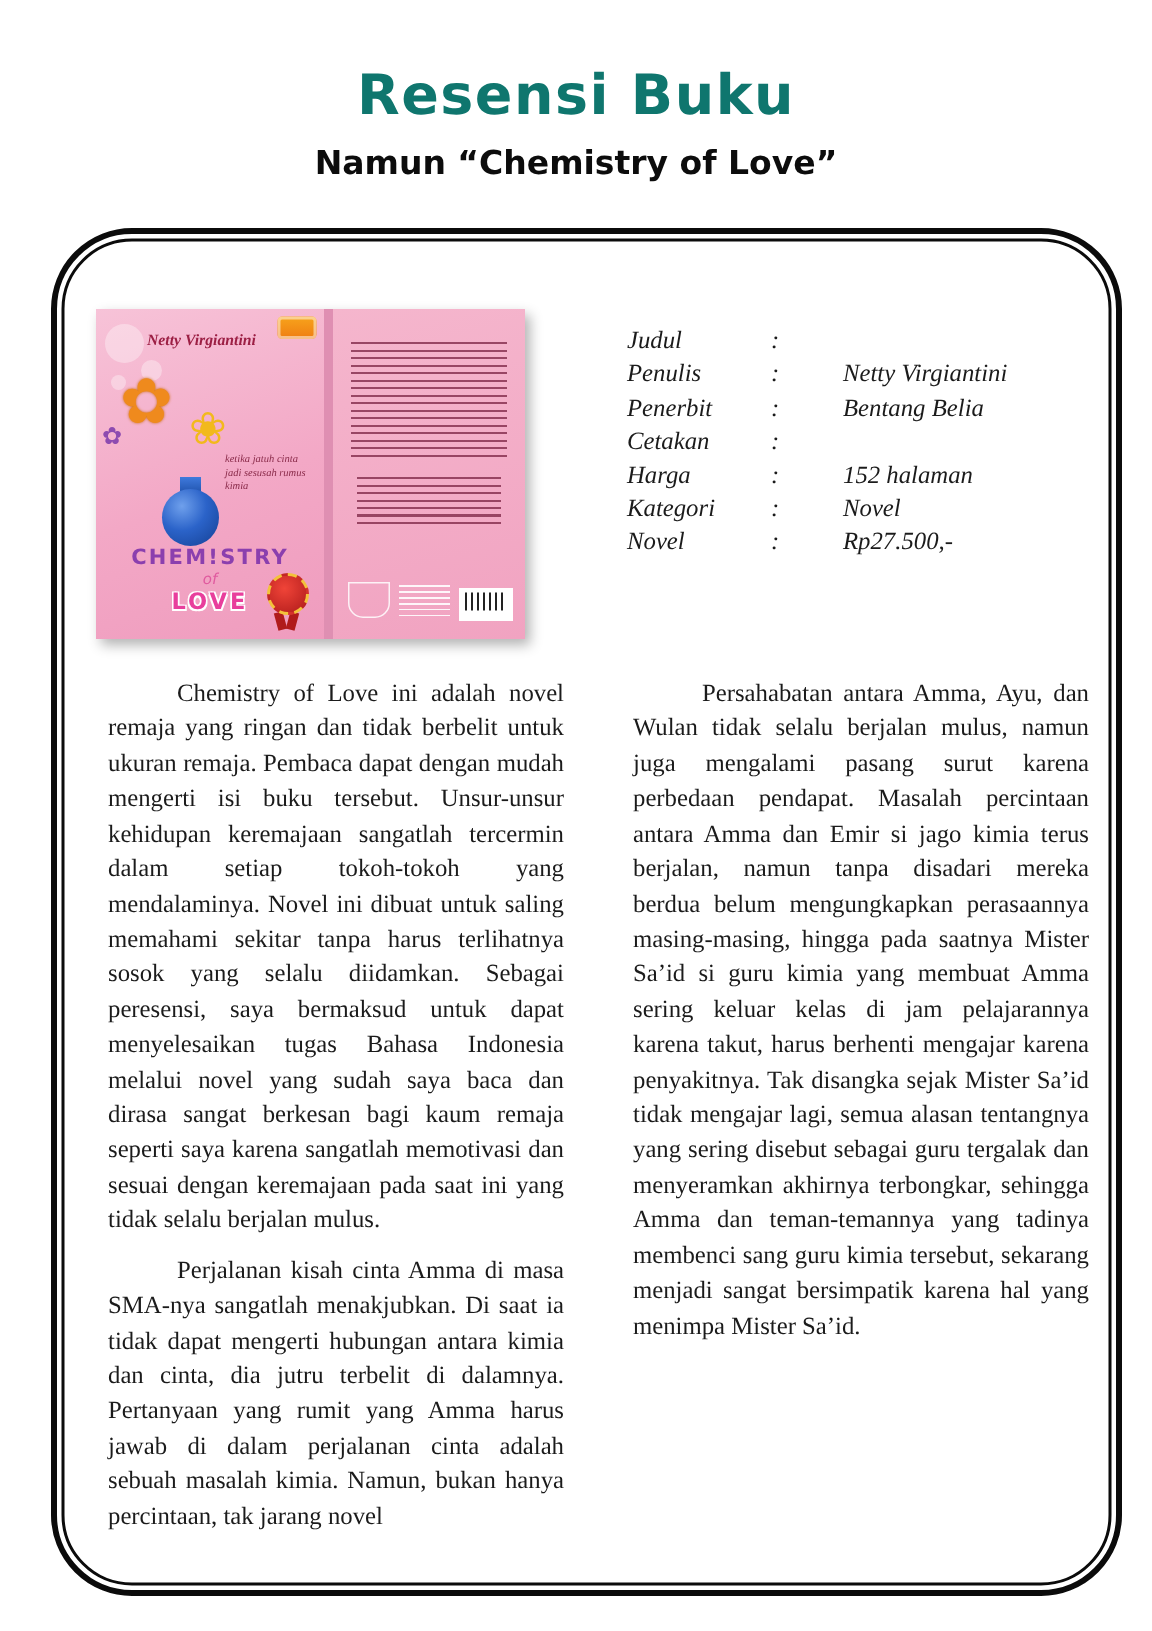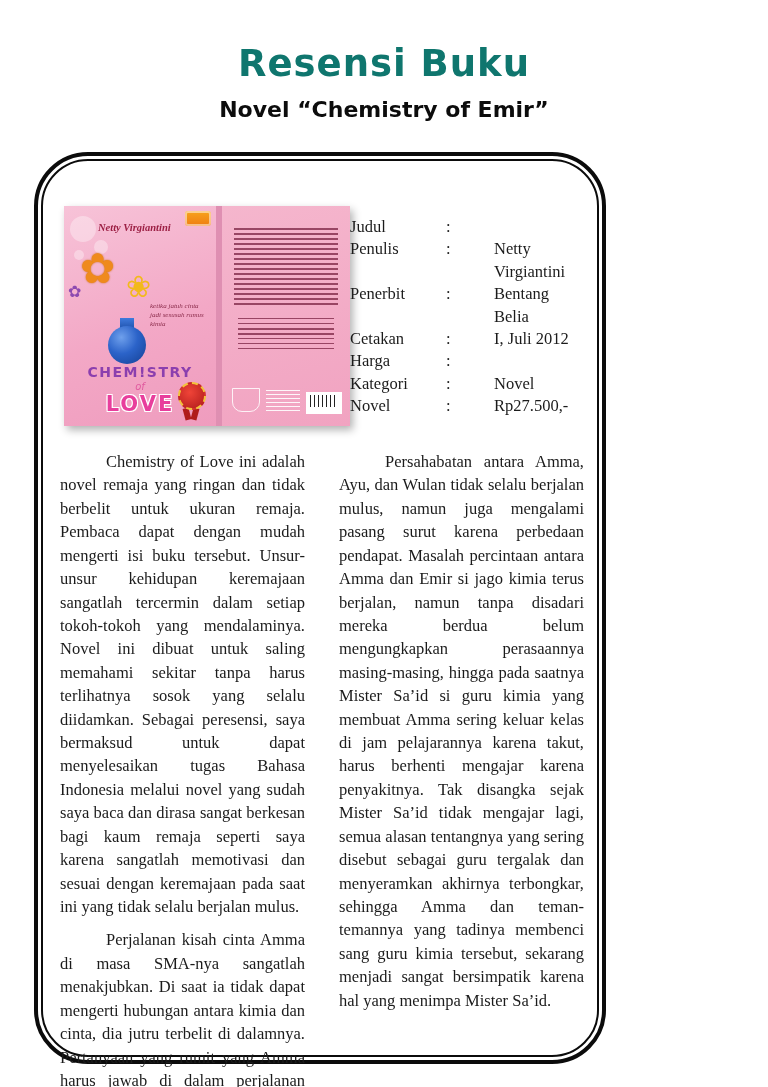--- a/index.html
+++ b/index.html
@@ -28,21 +28,21 @@
     font-family:"DejaVu Sans", sans-serif;
     font-weight:700;
     font-size:22px;
     color:#0c0c0c;
   }
 
   
   .frame {
     position:absolute;
     left:34px; top:152px;
-    width:572px; height:912px;
+    width:714px; height:912px;
     border:4px solid #0b0b0b;
     border-radius:54px;
     box-sizing:border-box;
     background:#fff;
   }
   .frame-inner {
     position:absolute; inset:3px;
     border:2px solid #0b0b0b;
     border-radius:47px;
     pointer-events:none;
@@ -109,21 +109,21 @@
   }
 
   .chem-title {
     position:absolute; left:0; right:0; top:158px;
     text-align:center;
     font-family:"DejaVu Sans", sans-serif;
   }
   .chem-line1 { font-size:14px; font-weight:700; letter-spacing:1.5px; color:#8b3fae; }
   .chem-line2 { font-size:10px; font-style:italic; color:#e05a9f; margin-top:1px; }
   .chem-line3 {
-    font-size:21px; font-weight:700; letter-spacing:2px; color:#e83e9c;
+    font-size:15px; font-weight:700; letter-spacing:2px; color:#e83e9c;
     text-shadow:-1px -1px 0 #fff, 1px -1px 0 #fff, -1px 1px 0 #fff, 1px 1px 0 #fff;
   }
 
   .badge {
     position:absolute; right:10px; bottom:16px;
     width:28px; height:28px; border-radius:50%;
     background:radial-gradient(circle at 40% 35%, #f04438, #b01b1b);
     border:2px dashed #f3c23a;
     box-sizing:border-box;
   }
@@ -168,48 +168,49 @@
     background:repeating-linear-gradient(to right, #222 0 1.5px, #fff 1.5px 4px);
   }
 
   
   .details {
     margin-left:auto;
     margin-right:8px;
     margin-top:10px;
     width:302px;
     font-size:16.5px;
+    font-style:italic;
   }
   .detail-row {
     display:grid;
     grid-template-columns:96px 48px 1fr;
     line-height:22.4px;
   }
 
   
   .columns {
     display:flex;
     gap:30px;
     margin-top:24px;
     padding:0 2px;
   }
   .col {
     flex:1;
     font-size:16.5px;
     line-height:1.42;
     text-align:justify;
   }
-  .para { margin:0 0 10px 4px; text-indent:46px; }
+  .para { margin:0 0 10px 16px; text-indent:46px; }
   .para.cont { text-indent:0; }
 </style>
 </head>
 <body>
 
 <div class="page-title">Resensi Buku</div>
-<div class="page-subtitle">Novel “Chemistry of Emir”</div>
+<div class="page-subtitle">Namun “Chemistry of Love”</div>
 
 <div class="frame">
   <div class="frame-inner"></div>
   <div class="frame-content">
 
     <div class="top-row">
 
       <div class="book">
         <div class="cover-front">
           <span class="bubble b1"></span>
@@ -253,25 +254,25 @@
           <span>Netty Virgiantini</span>
         </div>
         <div class="detail-row">
           <span>Penerbit</span>
           <span>:</span>
           <span>Bentang Belia</span>
         </div>
         <div class="detail-row">
           <span>Cetakan</span>
           <span>:</span>
-          <span>I,  Juli 2012</span>
         </div>
         <div class="detail-row">
           <span>Harga</span>
           <span>:</span>
+          <span>152 halaman</span>
         </div>
         <div class="detail-row">
           <span>Kategori</span>
           <span>:</span>
           <span>Novel</span>
         </div>
         <div class="detail-row">
           <span>Novel</span>
           <span>:</span>
           <span>Rp27.500,-</span>

